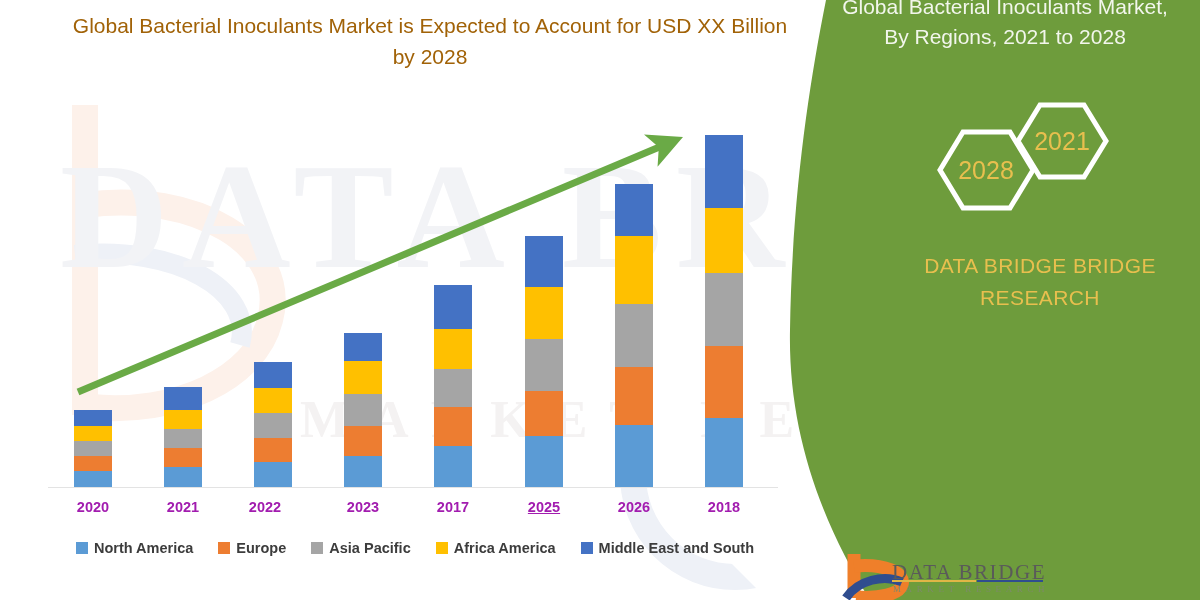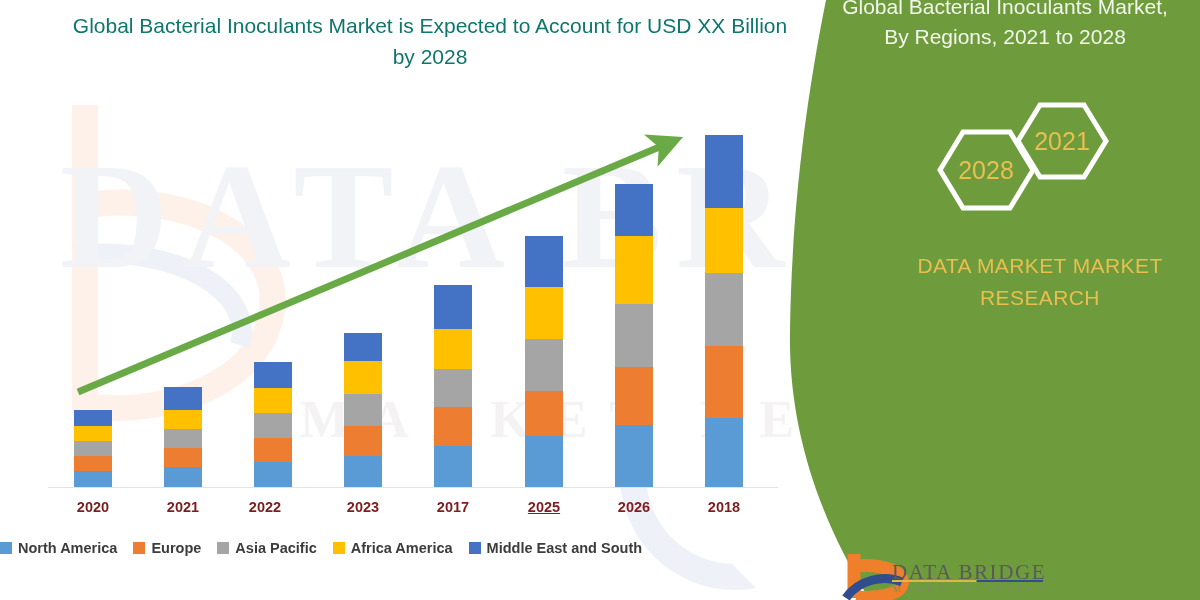--- a/index.html
+++ b/index.html
@@ -111,21 +111,21 @@
     position: absolute; left: 977px; top: 580px;
     width: 66px; height: 2px; background: #2f4d8f;
   }
 
   
   .chart-title {
     position: absolute;
     left: 70px; top: 10px;
     width: 720px;
     text-align: center;
-    color: #0f766e;
+    color: #a16207;
     font-size: 21px;
     line-height: 31px;
   }
   .plot {
     position: absolute;
     left: 0; top: 0;
     width: 800px; height: 600px;
   }
   .bar { position: absolute; width: 38px; }
   .seg { position: absolute; left: 0; width: 38px; }
@@ -135,30 +135,30 @@
     width: 730px; height: 1px;
     background: #e3e3e3;
   }
   .xlabel {
     position: absolute;
     width: 90px;
     text-align: center;
     top: 499px;
     font-size: 14.5px;
     font-weight: 700;
-    color: #7f1d1d;
+    color: #a21caf;
   }
   .legend {
     position: absolute;
-    left: 0; top: 540px;
+    left: 15px; top: 540px;
     width: 800px;
     display: flex;
-    justify-content: flex-start;
+    justify-content: center;
     align-items: center;
-    gap: 16px;
+    gap: 25px;
   }
   .legend-item { display: flex; align-items: center; gap: 6px; }
   .legend-swatch { width: 12px; height: 12px; }
   .legend-label { font-size: 14.5px; font-weight: 700; color: #3c3c3c; white-space: nowrap; }
   .arrow { position: absolute; left: 0; top: 0; width: 800px; height: 600px; pointer-events: none; }
 </style>
 </head>
 <body>
 
 <div id="root">
@@ -290,21 +290,21 @@
 
   <div class="panel-title">Global Bacterial Inoculants Market, By Regions, 2021 to 2028</div>
 
   <svg class="hex-group" viewBox="0 0 300 150">
     <polygon points="40,75 63,37 110,37 133,75 110,113 63,113" fill="none" stroke="#ffffff" stroke-width="5"></polygon>
     <polygon points="118,46 140,10 184,10 206,46 184,82 140,82" fill="none" stroke="#ffffff" stroke-width="5"></polygon>
     <text id="hex-left" x="86" y="84" text-anchor="middle" font-family="Liberation Sans, sans-serif" font-size="25" fill="#e8bf4e">2028</text>
     <text id="hex-right" x="162" y="55" text-anchor="middle" font-family="Liberation Sans, sans-serif" font-size="25" fill="#e8bf4e">2021</text>
   </svg>
 
-  <div class="brand-text">DATA MARKET MARKET RESEARCH</div>
+  <div class="brand-text">DATA BRIDGE BRIDGE RESEARCH</div>
 
   <svg class="logo-bottom" viewBox="0 0 340 48">
     <path d="M14 2 L14 46" stroke="#ef7f2a" stroke-width="13" fill="none"></path>
     <path d="M14 14 C44 11 66 21 62 33 C59 42 40 47 16 45" stroke="#ef7f2a" stroke-width="13" fill="none"></path>
     <path d="M6 46 C18 28 44 22 62 30" stroke="#2f4d8f" stroke-width="9" fill="none"></path>
   </svg>
   <div class="logo-text">DATA BRIDGE</div>
   <div class="logo-rule-y"></div>
   <div class="logo-rule-b"></div>
   <div class="logo-sub">MARKET RESEARCH</div>

